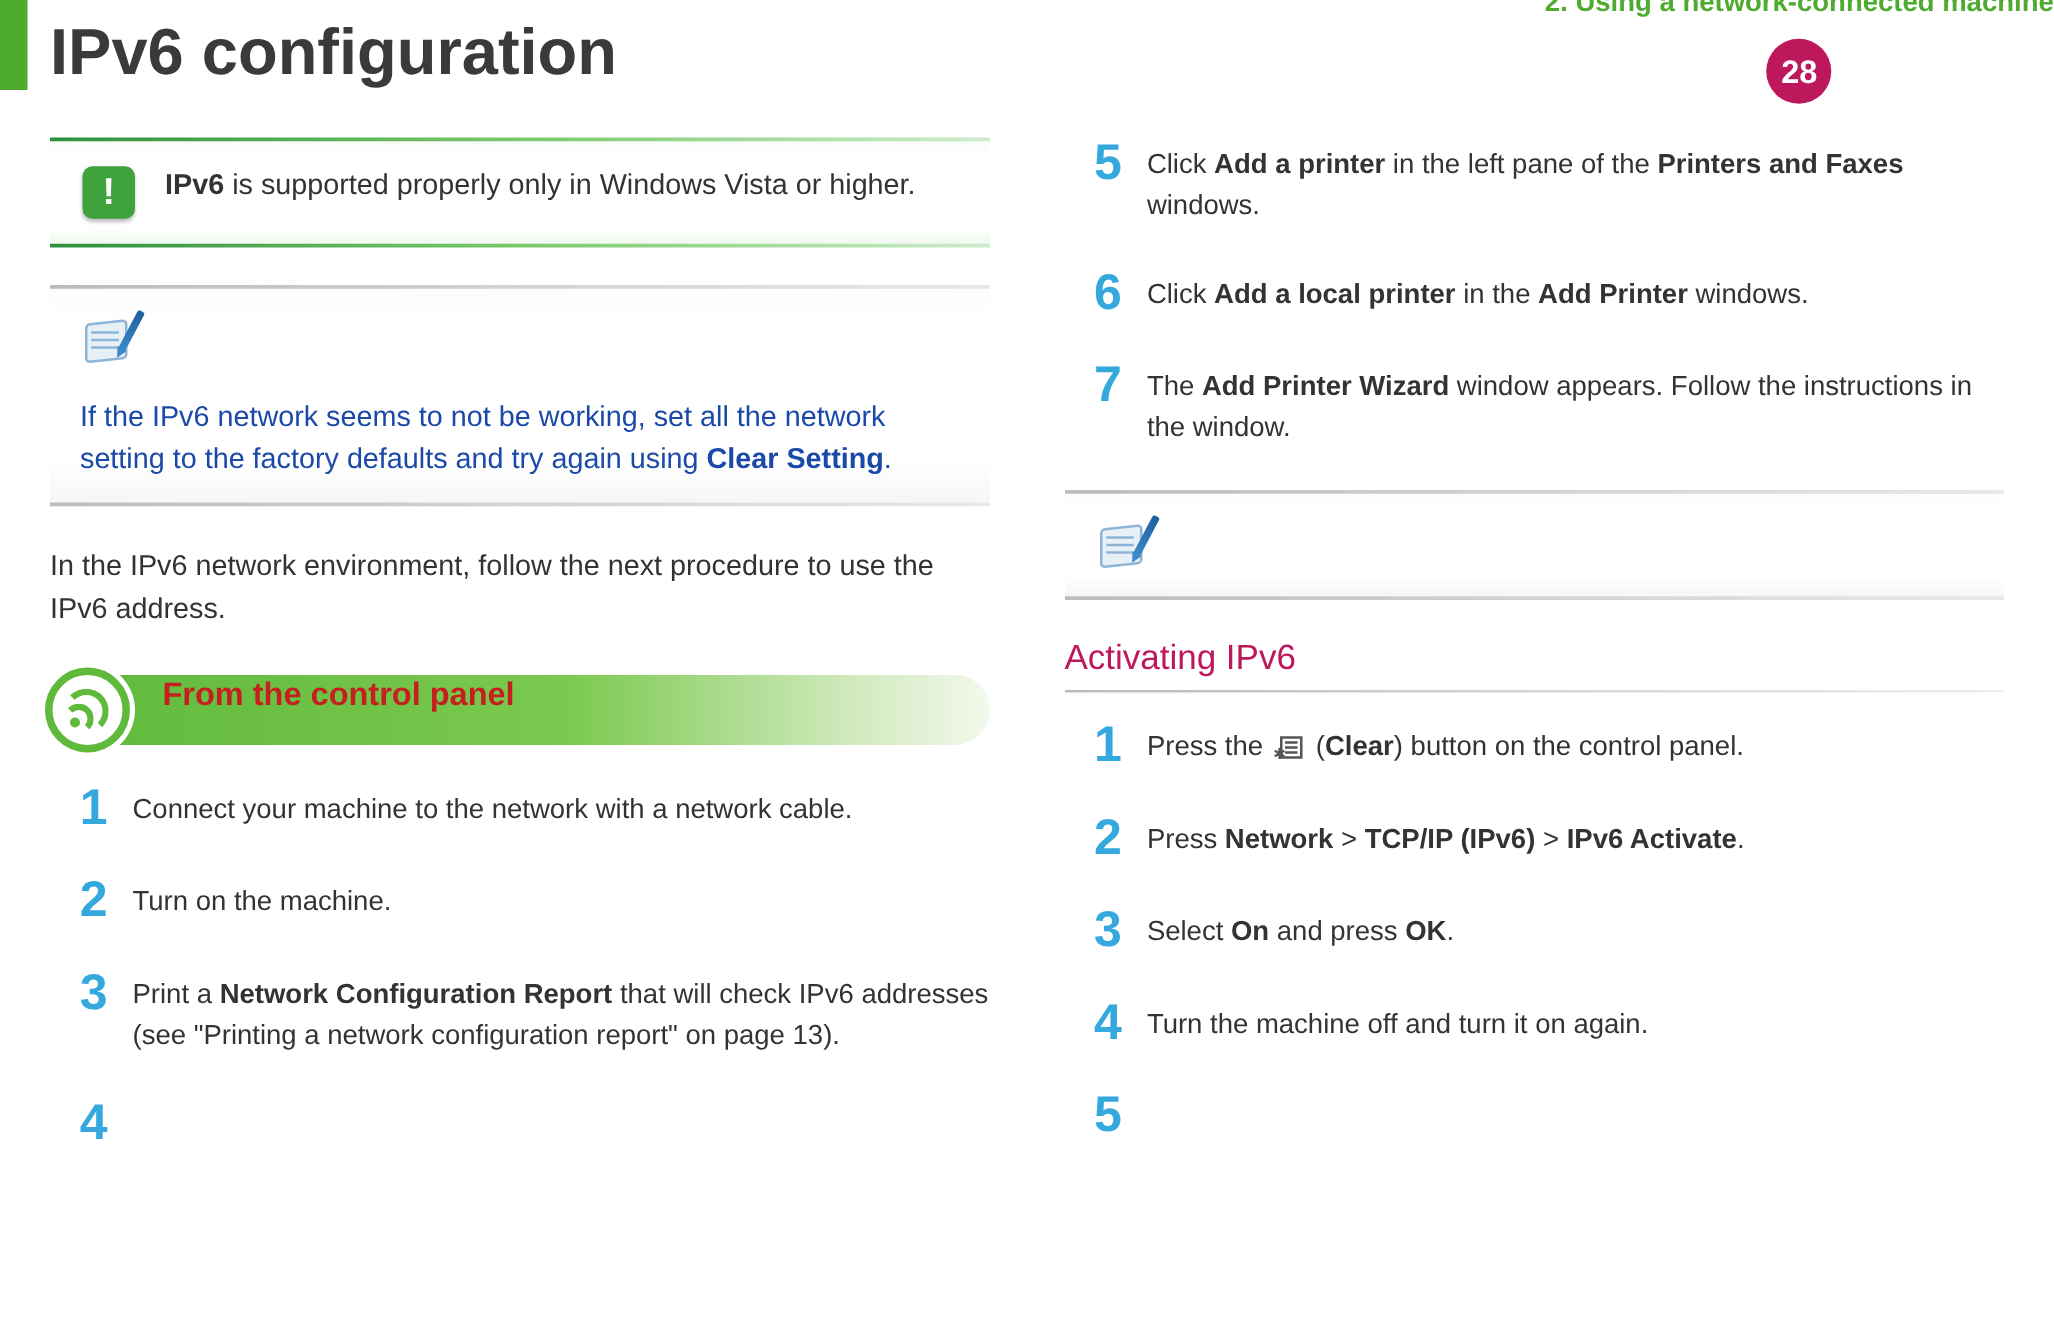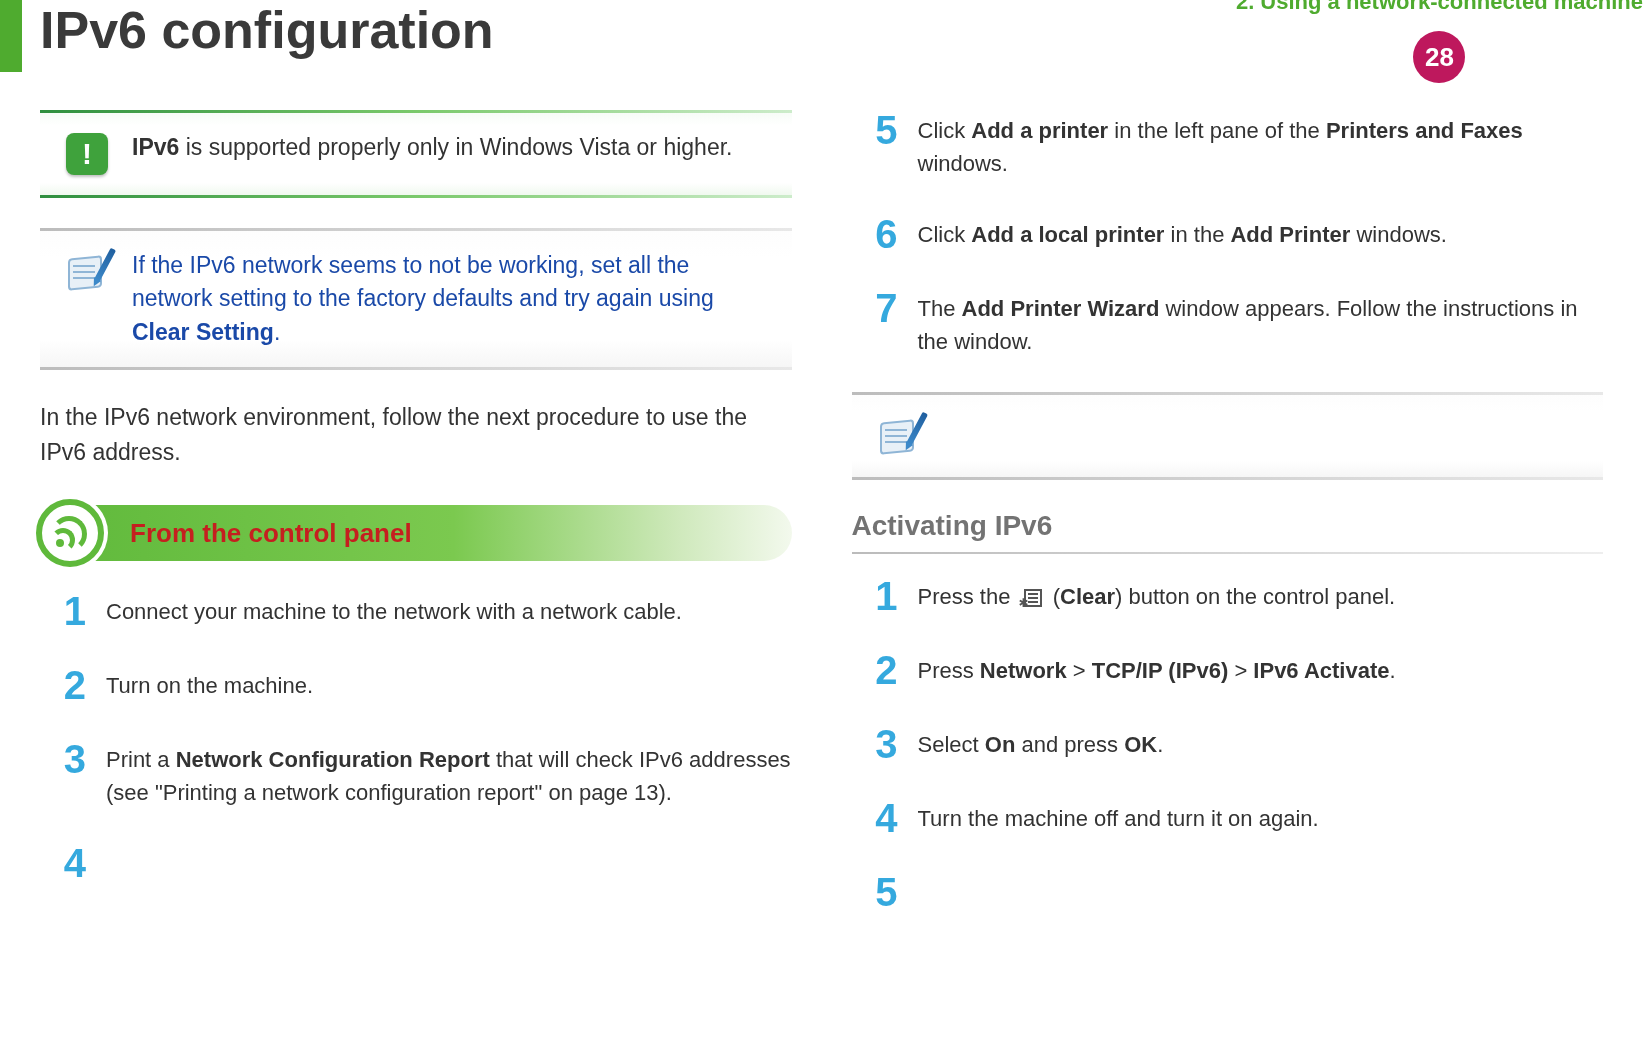--- a/index.html
+++ b/index.html
@@ -14,21 +14,21 @@
   }
   .page-header {
     display: flex;
     align-items: center;
     justify-content: space-between;
     height: 72px;
     padding: 0 0 0 0;
   }
   .title-wrap {
     display: flex;
-    align-items: flex-start;
+    align-items: flex-end;
     height: 72px;
   }
   .green-bar {
     width: 22px;
     height: 72px;
     background: #4fab2f;
     margin-right: 18px;
   }
   .page-title {
     font-size: 52px;
@@ -76,20 +76,21 @@
     background: linear-gradient(to bottom, #f7fcf7, #ffffff 15%, #ffffff 85%, #f0f9ef);
     padding: 18px 24px;
     margin-bottom: 30px;
     display: flex;
     gap: 22px;
     align-items: flex-start;
   }
   .callout.gray {
     border-image: linear-gradient(to right, #bcbcbc, #e8e8e8) 1;
     background: linear-gradient(to bottom, #fdfdfd, #ffffff 20%, #ffffff 80%, #f6f6f6);
+    flex-direction: column;
   }
   .callout-icon {
     flex: 0 0 auto;
     width: 46px;
     height: 46px;
     display: flex;
     align-items: center;
     justify-content: center;
   }
   .excl-icon {
@@ -135,21 +136,20 @@
     color: #333;
   }
   
   .section-pill {
     position: relative;
     height: 56px;
     margin: 28px 0 30px 0;
     border-radius: 28px;
     background: linear-gradient(to right, #5fb93b 0%, #7bc94f 55%, #cfe9bc 85%, #f3f9ed 100%);
     display: flex;
-    align-items: center;
     padding-left: 90px;
   }
   .pill-icon {
     position: absolute;
     left: -4px; top: -6px;
     width: 68px; height: 68px;
     border-radius: 50%;
     border: 6px solid #5fb93b;
     background: #fff;
     display: flex; align-items: center; justify-content: center;
@@ -160,22 +160,22 @@
   .rss-shape .arc1,.rss-shape .arc2{position:absolute;left:-2px;bottom:-2px;border:5px solid #5fb93b;border-left-color:transparent;border-bottom-color:transparent;border-radius:50%;}
   .rss-shape .arc1{width:24px;height:24px;}
   .rss-shape .arc2{width:36px;height:36px;}
   .section-pill-title {
     font-size: 26px;
     font-weight: 700;
     color: #c51f1f;
   }
   .sub-heading {
     font-size: 28px;
-    font-weight: 700;
-    color: #737373;
+    font-weight: 400;
+    color: #be185d;
     margin: 30px 0 10px 0;
   }
   .sub-heading-rule {
     height: 2px;
     background: linear-gradient(to right, #bbb, #eee);
     margin-bottom: 22px;
   }
   
   .steps { list-style: none; padding-left: 10px; }
   .step {

